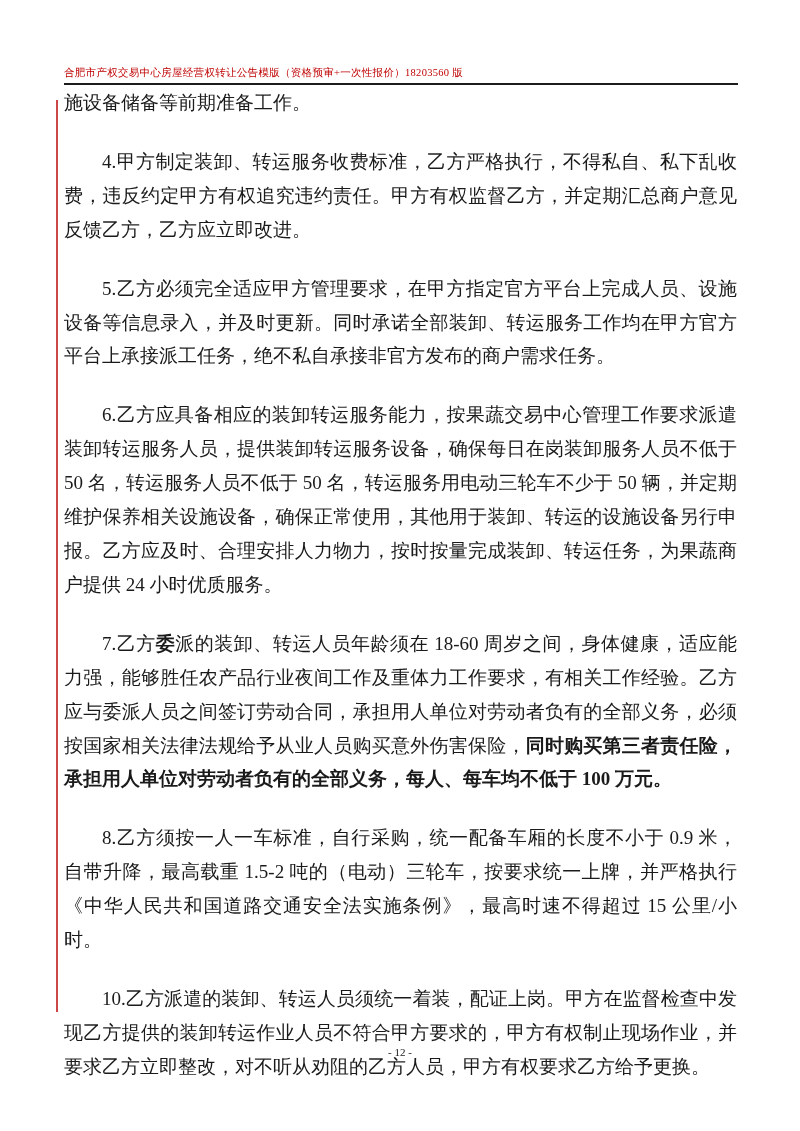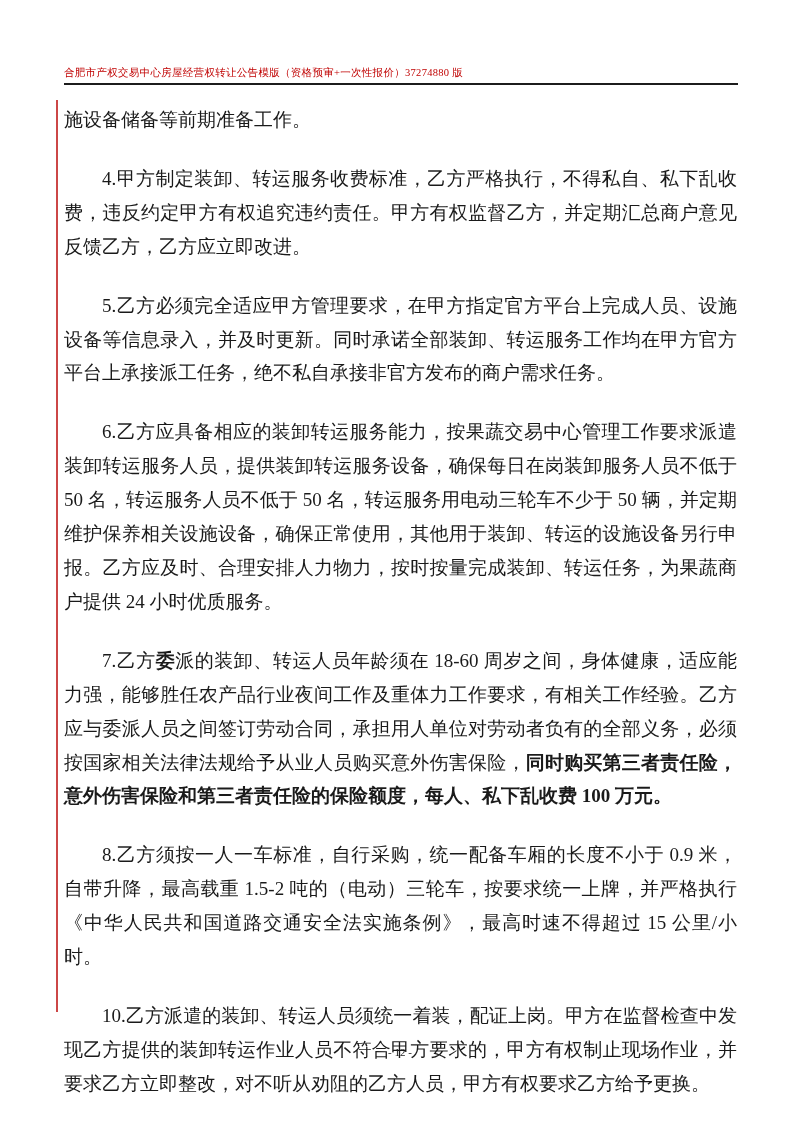--- a/index.html
+++ b/index.html
@@ -34,21 +34,21 @@
     left: 56px;
     top: 100px;
     width: 2px;
     height: 912px;
     background: var(--bar-red, #cc4747);
   }
   .doc-body {
     position: absolute;
     left: 64px;
     width: 673px;
-    top: 103px;
+    top: 86px;
     font-size: 19px;
     line-height: 33.9px;
     text-align: justify;
     text-justify: inter-ideograph;
   }
   .doc-body p {
     margin: 0;
     padding: 0;
   }
   .doc-body p.indent {
@@ -67,31 +67,31 @@
     font-size: 11px;
     color: #1a1a1a;
   }
 </style>
 </head>
 <body>
 
 <div class="page">
 
   <div class="doc-header">
-    <span>合肥市产权交易中心房屋经营权转让公告模版（资格预审+一次性报价）37274880 版</span>
+    <span>合肥市产权交易中心房屋经营权转让公告模版（资格预审+一次性报价）18203560 版</span>
   </div>
 
   <div class="revision-bar"></div>
 
   <div class="doc-body" id="doc-body">
       <p><span>施设备储备等前期准备工作。</span></p>
       <p class="indent"><span>4.甲方制定装卸、转运服务收费标准，乙方严格执行，不得私自、私下乱收费，违反约定甲方有权追究违约责任。甲方有权监督乙方，并定期汇总商户意见反馈乙方，乙方应立即改进。</span></p>
       <p class="indent"><span>5.乙方必须完全适应甲方管理要求，在甲方指定官方平台上完成人员、设施设备等信息录入，并及时更新。同时承诺全部装卸、转运服务工作均在甲方官方平台上承接派工任务，绝不私自承接非官方发布的商户需求任务。</span></p>
       <p class="indent"><span>6.乙方应具备相应的装卸转运服务能力，按果蔬交易中心管理工作要求派遣装卸转运服务人员，提供装卸转运服务设备，确保每日在岗装卸服务人员不低于 50 名，转运服务人员不低于 50 名，转运服务用电动三轮车不少于 50 辆，并定期维护保养相关设施设备，确保正常使用，其他用于装卸、转运的设施设备另行申报。乙方应及时、合理安排人力物力，按时按量完成装卸、转运任务，为果蔬商户提供 24 小时优质服务。</span></p>
-      <p class="indent"><span>7.乙方</span><span class="bold">委</span><span>派的装卸、转运人员年龄须在 18-60 周岁之间，身体健康，适应能力强，能够胜任农产品行业夜间工作及重体力工作要求，有相关工作经验。乙方应与委派人员之间签订劳动合同，承担用人单位对劳动者负有的全部义务，必须按国家相关法律法规给予从业人员购买意外伤害保险，</span><span class="bold">同时购买第三者责任险，意外伤害保险和第三者责任险的保险额度，每人、私下乱收费 100 万元。</span></p>
+      <p class="indent"><span>7.乙方</span><span class="bold">委</span><span>派的装卸、转运人员年龄须在 18-60 周岁之间，身体健康，适应能力强，能够胜任农产品行业夜间工作及重体力工作要求，有相关工作经验。乙方应与委派人员之间签订劳动合同，承担用人单位对劳动者负有的全部义务，必须按国家相关法律法规给予从业人员购买意外伤害保险，</span><span class="bold">同时购买第三者责任险，承担用人单位对劳动者负有的全部义务，每人、每车均不低于 100 万元。</span></p>
       <p class="indent"><span>8.乙方须按一人一车标准，自行采购，统一配备车厢的长度不小于 0.9 米，自带升降，最高载重 1.5-2 吨的（电动）三轮车，按要求统一上牌，并严格执行《中华人民共和国道路交通安全法实施条例》，最高时速不得超过 15 公里/小时。</span></p>
       <p class="indent"><span>10.乙方派遣的装卸、转运人员须统一着装，配证上岗。甲方在监督检查中发现乙方提供的装卸转运作业人员不符合甲方要求的，甲方有权制止现场作业，并要求乙方立即整改，对不听从劝阻的乙方人员，甲方有权要求乙方给予更换。</span></p>
     </div>
 
   <div class="doc-footer">
     <span>- 12 -</span>
   </div>
 
 </div>
 

